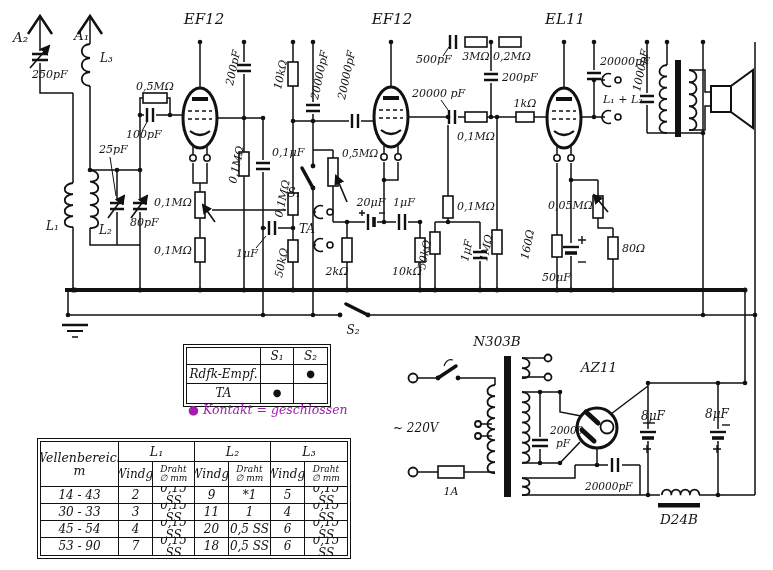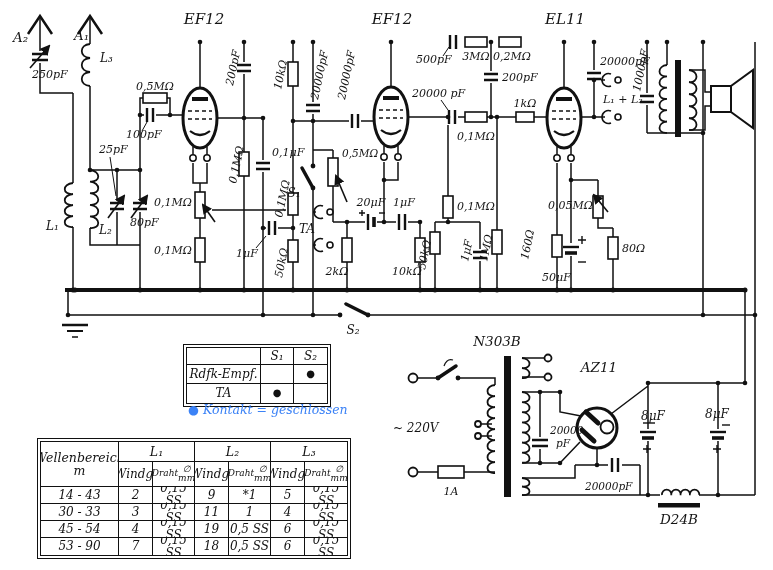--- a/index.html
+++ b/index.html
@@ -18,23 +18,23 @@
        font:italic 12px "DejaVu Serif",serif;color:#111;}
   .tbl .c{border-right:1.4px solid #111;border-bottom:1.4px solid #111;
           display:flex;align-items:center;justify-content:center;text-align:center;
           line-height:1.05;overflow:hidden;}
   .tbl .nr{border-right:none;} .tbl .nb{border-bottom:none;}
   .st{left:186px;top:347px;grid-template-columns:74px 33px 33px;grid-template-rows:17px 19px 19px;}
   .ct{left:40px;top:441px;grid-template-columns:78px 34px 42px 34px 42px 34px 42px;
       grid-template-rows:20px 25px 17px 17px 17px 17px;}
   .ct .hdr1{grid-row:1/3;grid-column:1;flex-direction:column;font-size:12.5px;}
   .ct .grp{font-size:12.5px;}
-  .ct .sub2{flex-direction:row;font-size:9px;}
+  .ct .sub2{flex-direction:column;font-size:9px;}
   .ct .num{font-size:12px;}
-  .cap{position:absolute;left:188px;top:402px;font:italic 12.5px "DejaVu Serif",serif;color:#3b82f6;}
+  .cap{position:absolute;left:188px;top:402px;font:italic 12.5px "DejaVu Serif",serif;color:#a21caf;}
   .dotcell{font-size:10px;}
 </style>
 </head>
 <body>
 
 <div class="stage">
 <svg width="773" height="570" viewBox="0 0 773 570">
   <defs>
     <marker id="ah" viewBox="0 0 10 10" refX="8" refY="5" markerWidth="6.5" markerHeight="6.5" orient="auto">
       <path d="M0,0 L10,5 L0,10 z" fill="#111"></path>
@@ -435,21 +435,21 @@
   <div class="c num">3</div>
   <div class="c num">0,15 SS</div>
   <div class="c num">11</div>
   <div class="c num">1</div>
   <div class="c num">4</div>
   <div class="c num nr">0,15 SS</div>
 
   <div class="c num" style="grid-column:1">45 - 54</div>
   <div class="c num">4</div>
   <div class="c num">0,15 SS</div>
-  <div class="c num">19</div>
+  <div class="c num">20</div>
   <div class="c num">0,5 SS</div>
   <div class="c num">6</div>
   <div class="c num nr">0,15 SS</div>
 
   <div class="c num nb" style="grid-column:1">53 - 90</div>
   <div class="c num nb">7</div>
   <div class="c num nb">0,15 SS</div>
   <div class="c num nb">18</div>
   <div class="c num nb">0,5 SS</div>
   <div class="c num nb">6</div>

